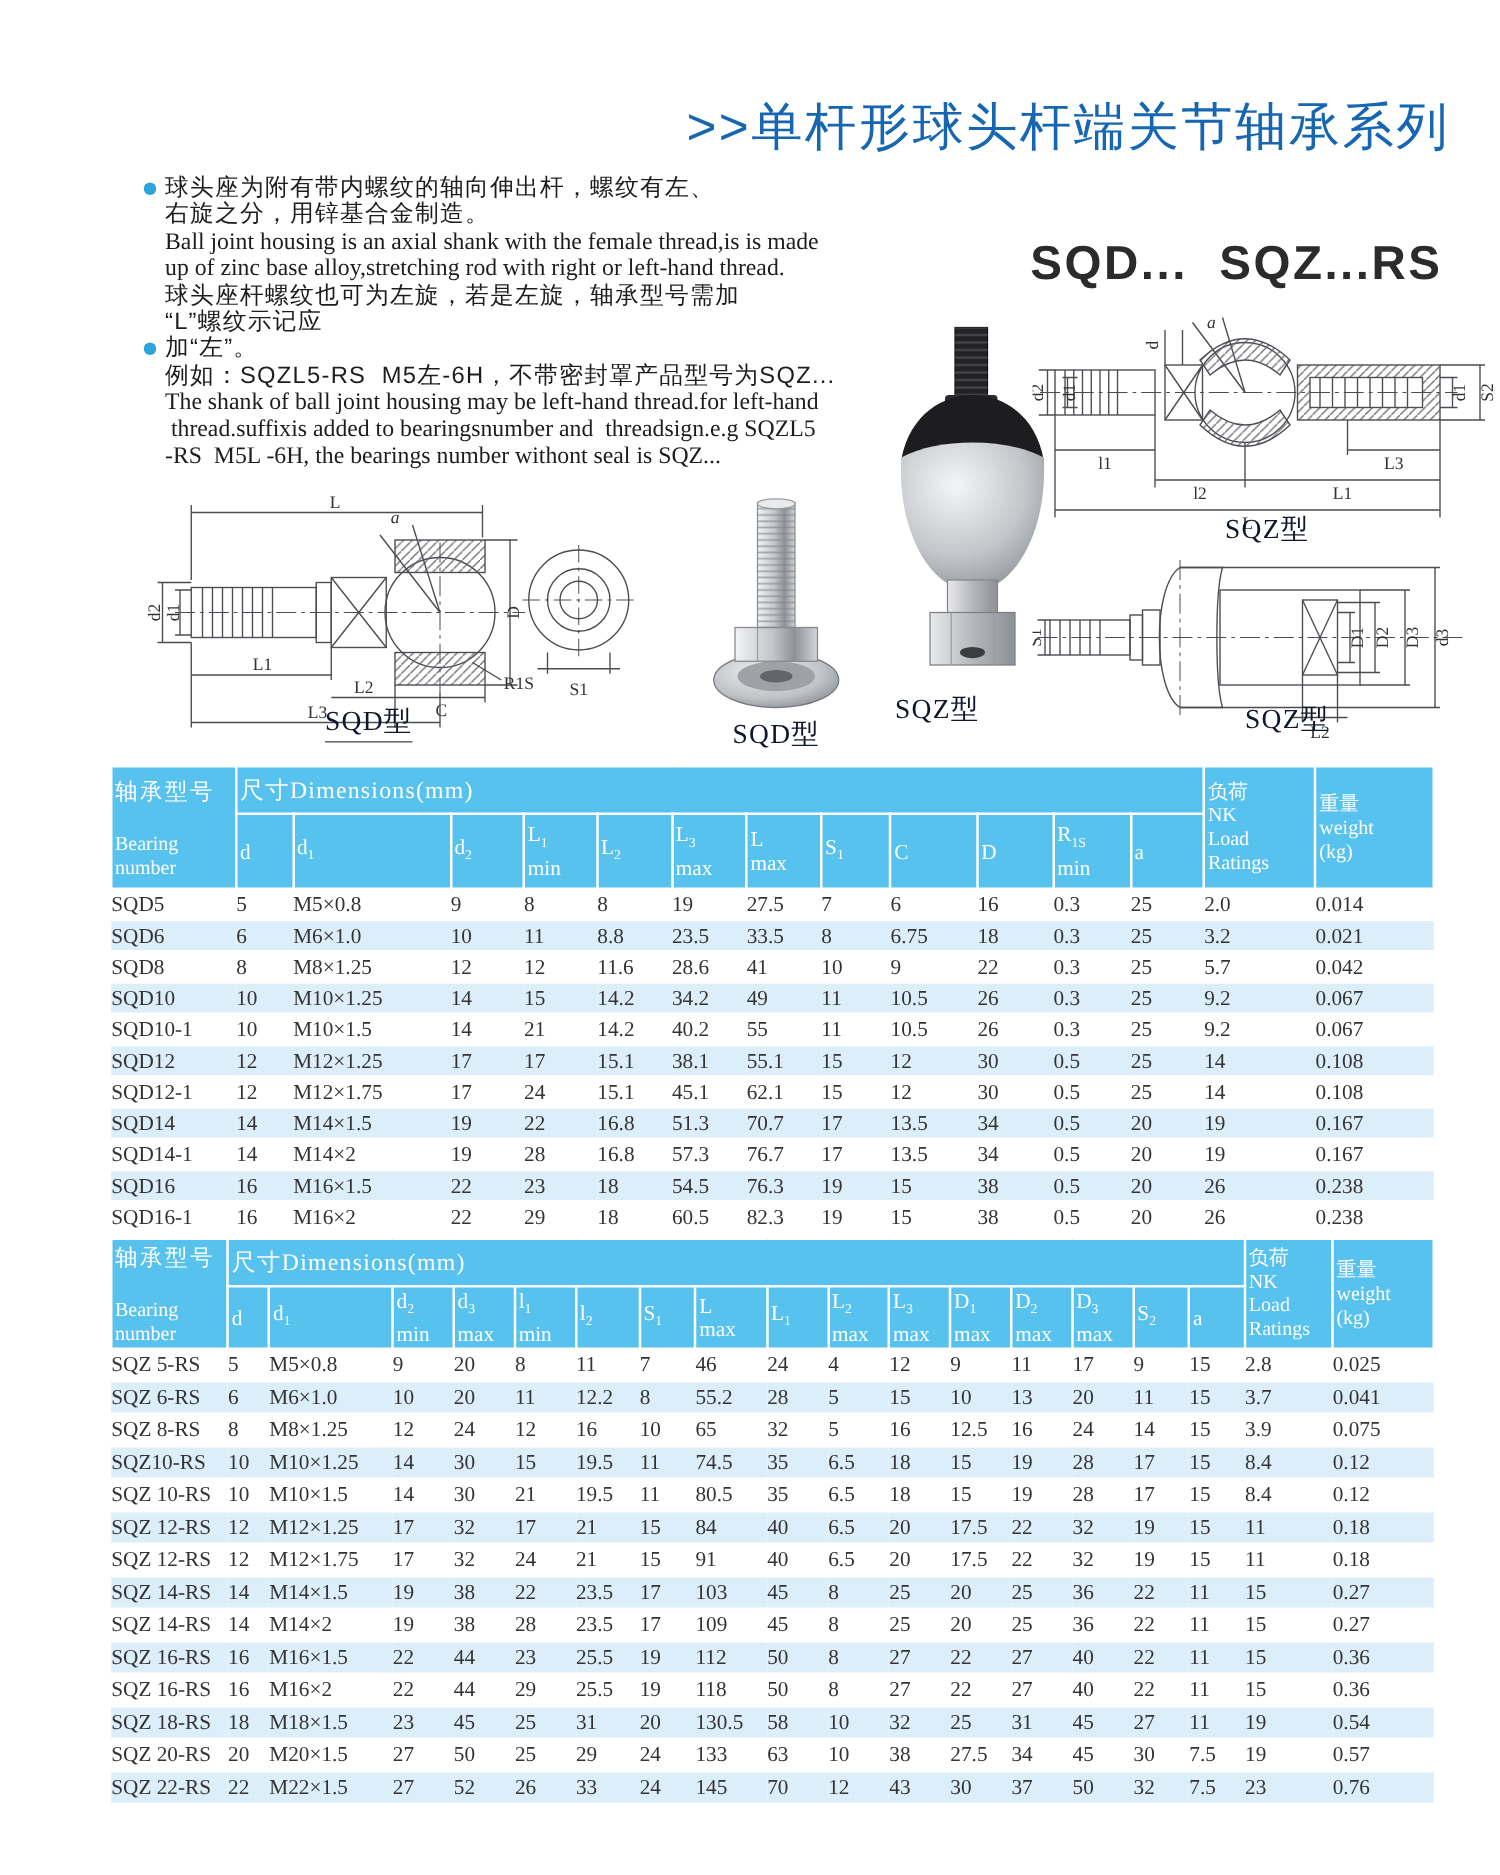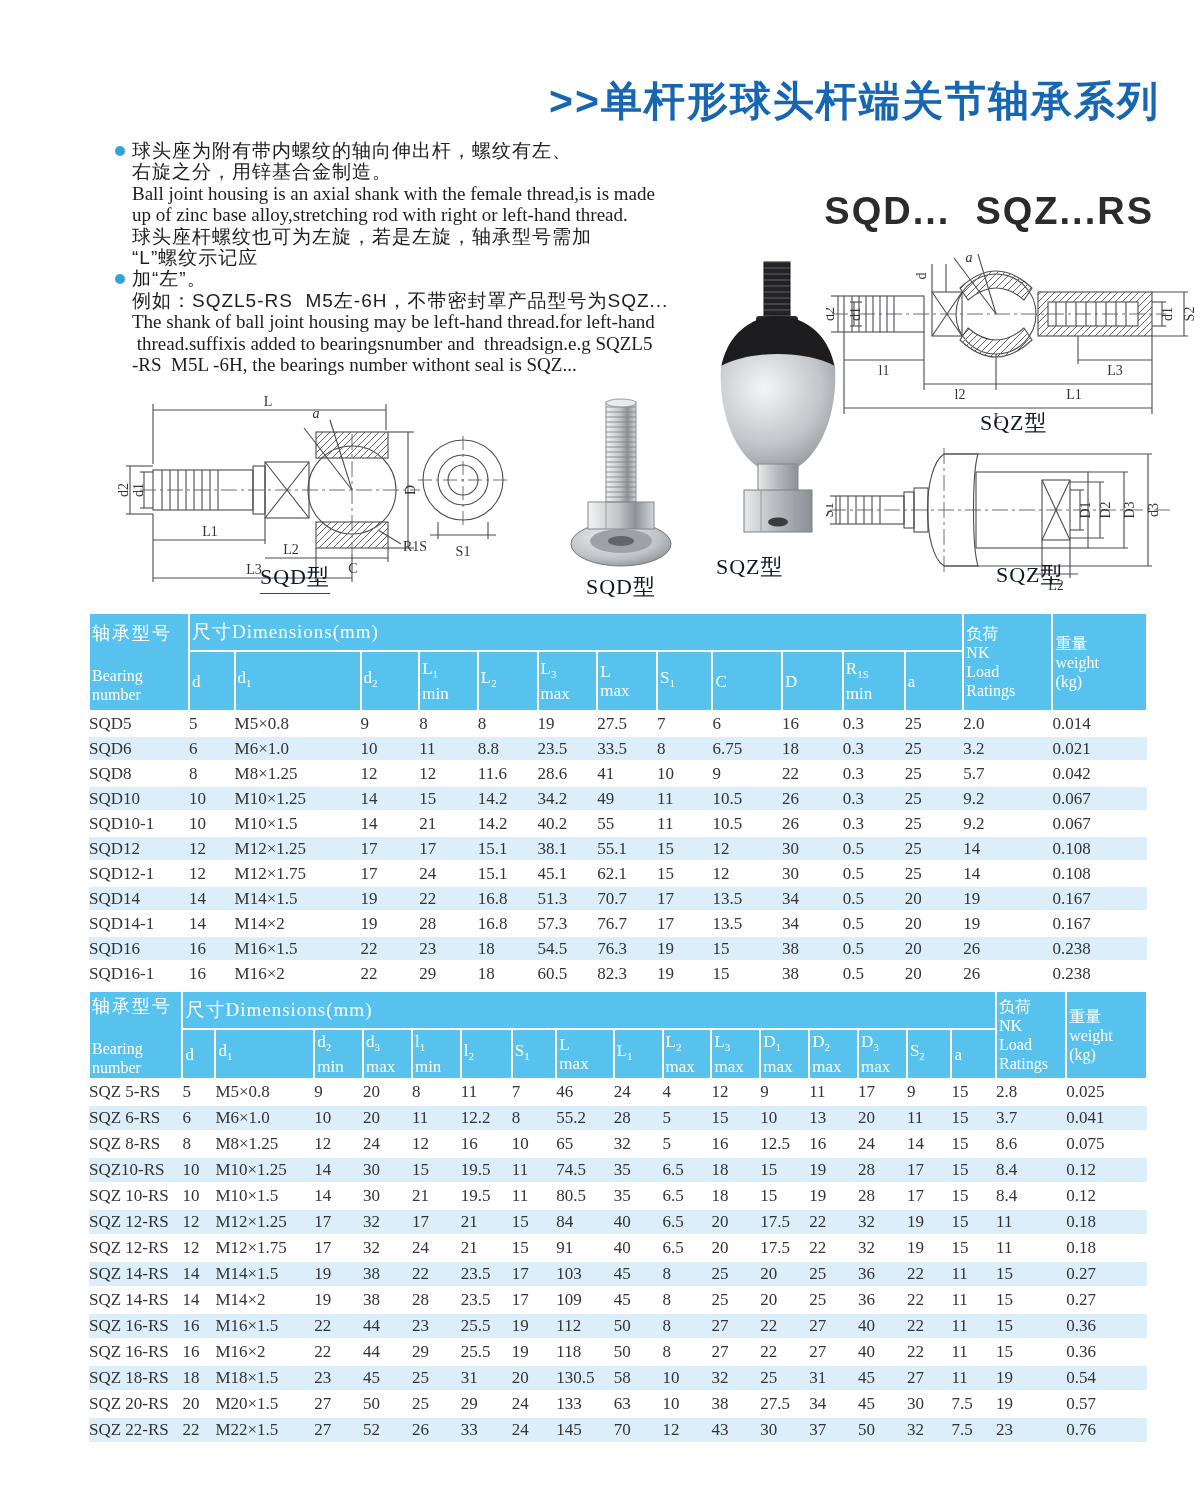--- a/index.html
+++ b/index.html
@@ -1,21 +1,21 @@
 <!DOCTYPE html>
 <html style="--title-blue: #1666b1; --table-header: #57c2ee; --row-stripe: #dceef9; --bullet: #2ea3dc;"><head>
 <meta charset="utf-8">
 <style>
   html,body{margin:0;padding:0;background:#fff;}
   .page{position:relative;width:1200px;height:1500px;background:#fff;overflow:hidden;
         font-family:"Liberation Serif",serif;color:#222;}
 
   
   .title-zh{position:absolute;top:74px;right:40px;font-family:"Liberation Sans",sans-serif;
-            font-weight:bold;font-size:41px;color:var(--title-blue,#1666b1);
+            font-weight:normal;font-size:41px;color:var(--title-blue,#1666b1);
             letter-spacing:2px;white-space:nowrap;}
   .title-en{position:absolute;top:123px;right:46px;text-align:right;
             font-family:"Liberation Sans",sans-serif;font-weight:bold;font-size:27px;
             line-height:33px;color:#2b2b2b;}
   .title-model{position:absolute;top:190px;right:46px;font-family:"Liberation Sans",sans-serif;
             font-weight:bold;font-size:38px;color:#2b2b2b;letter-spacing:2px;white-space:pre;}
 
   
   .intro{position:absolute;left:118px;top:140px;font-size:19px;line-height:21.4px;color:#1d1d1d;}
   .intro .line{white-space:pre;position:relative;padding-left:14px;}
@@ -665,21 +665,21 @@
           <td>10</td>
           <td>65</td>
           <td>32</td>
           <td>5</td>
           <td>16</td>
           <td>12.5</td>
           <td>16</td>
           <td>24</td>
           <td>14</td>
           <td>15</td>
-          <td>8.6</td>
+          <td>3.9</td>
           <td>0.075</td>
         </tr>
         <tr>
           <td>SQZ10-RS</td>
           <td>10</td>
           <td>M10×1.25</td>
           <td>14</td>
           <td>30</td>
           <td>15</td>
           <td>19.5</td>

